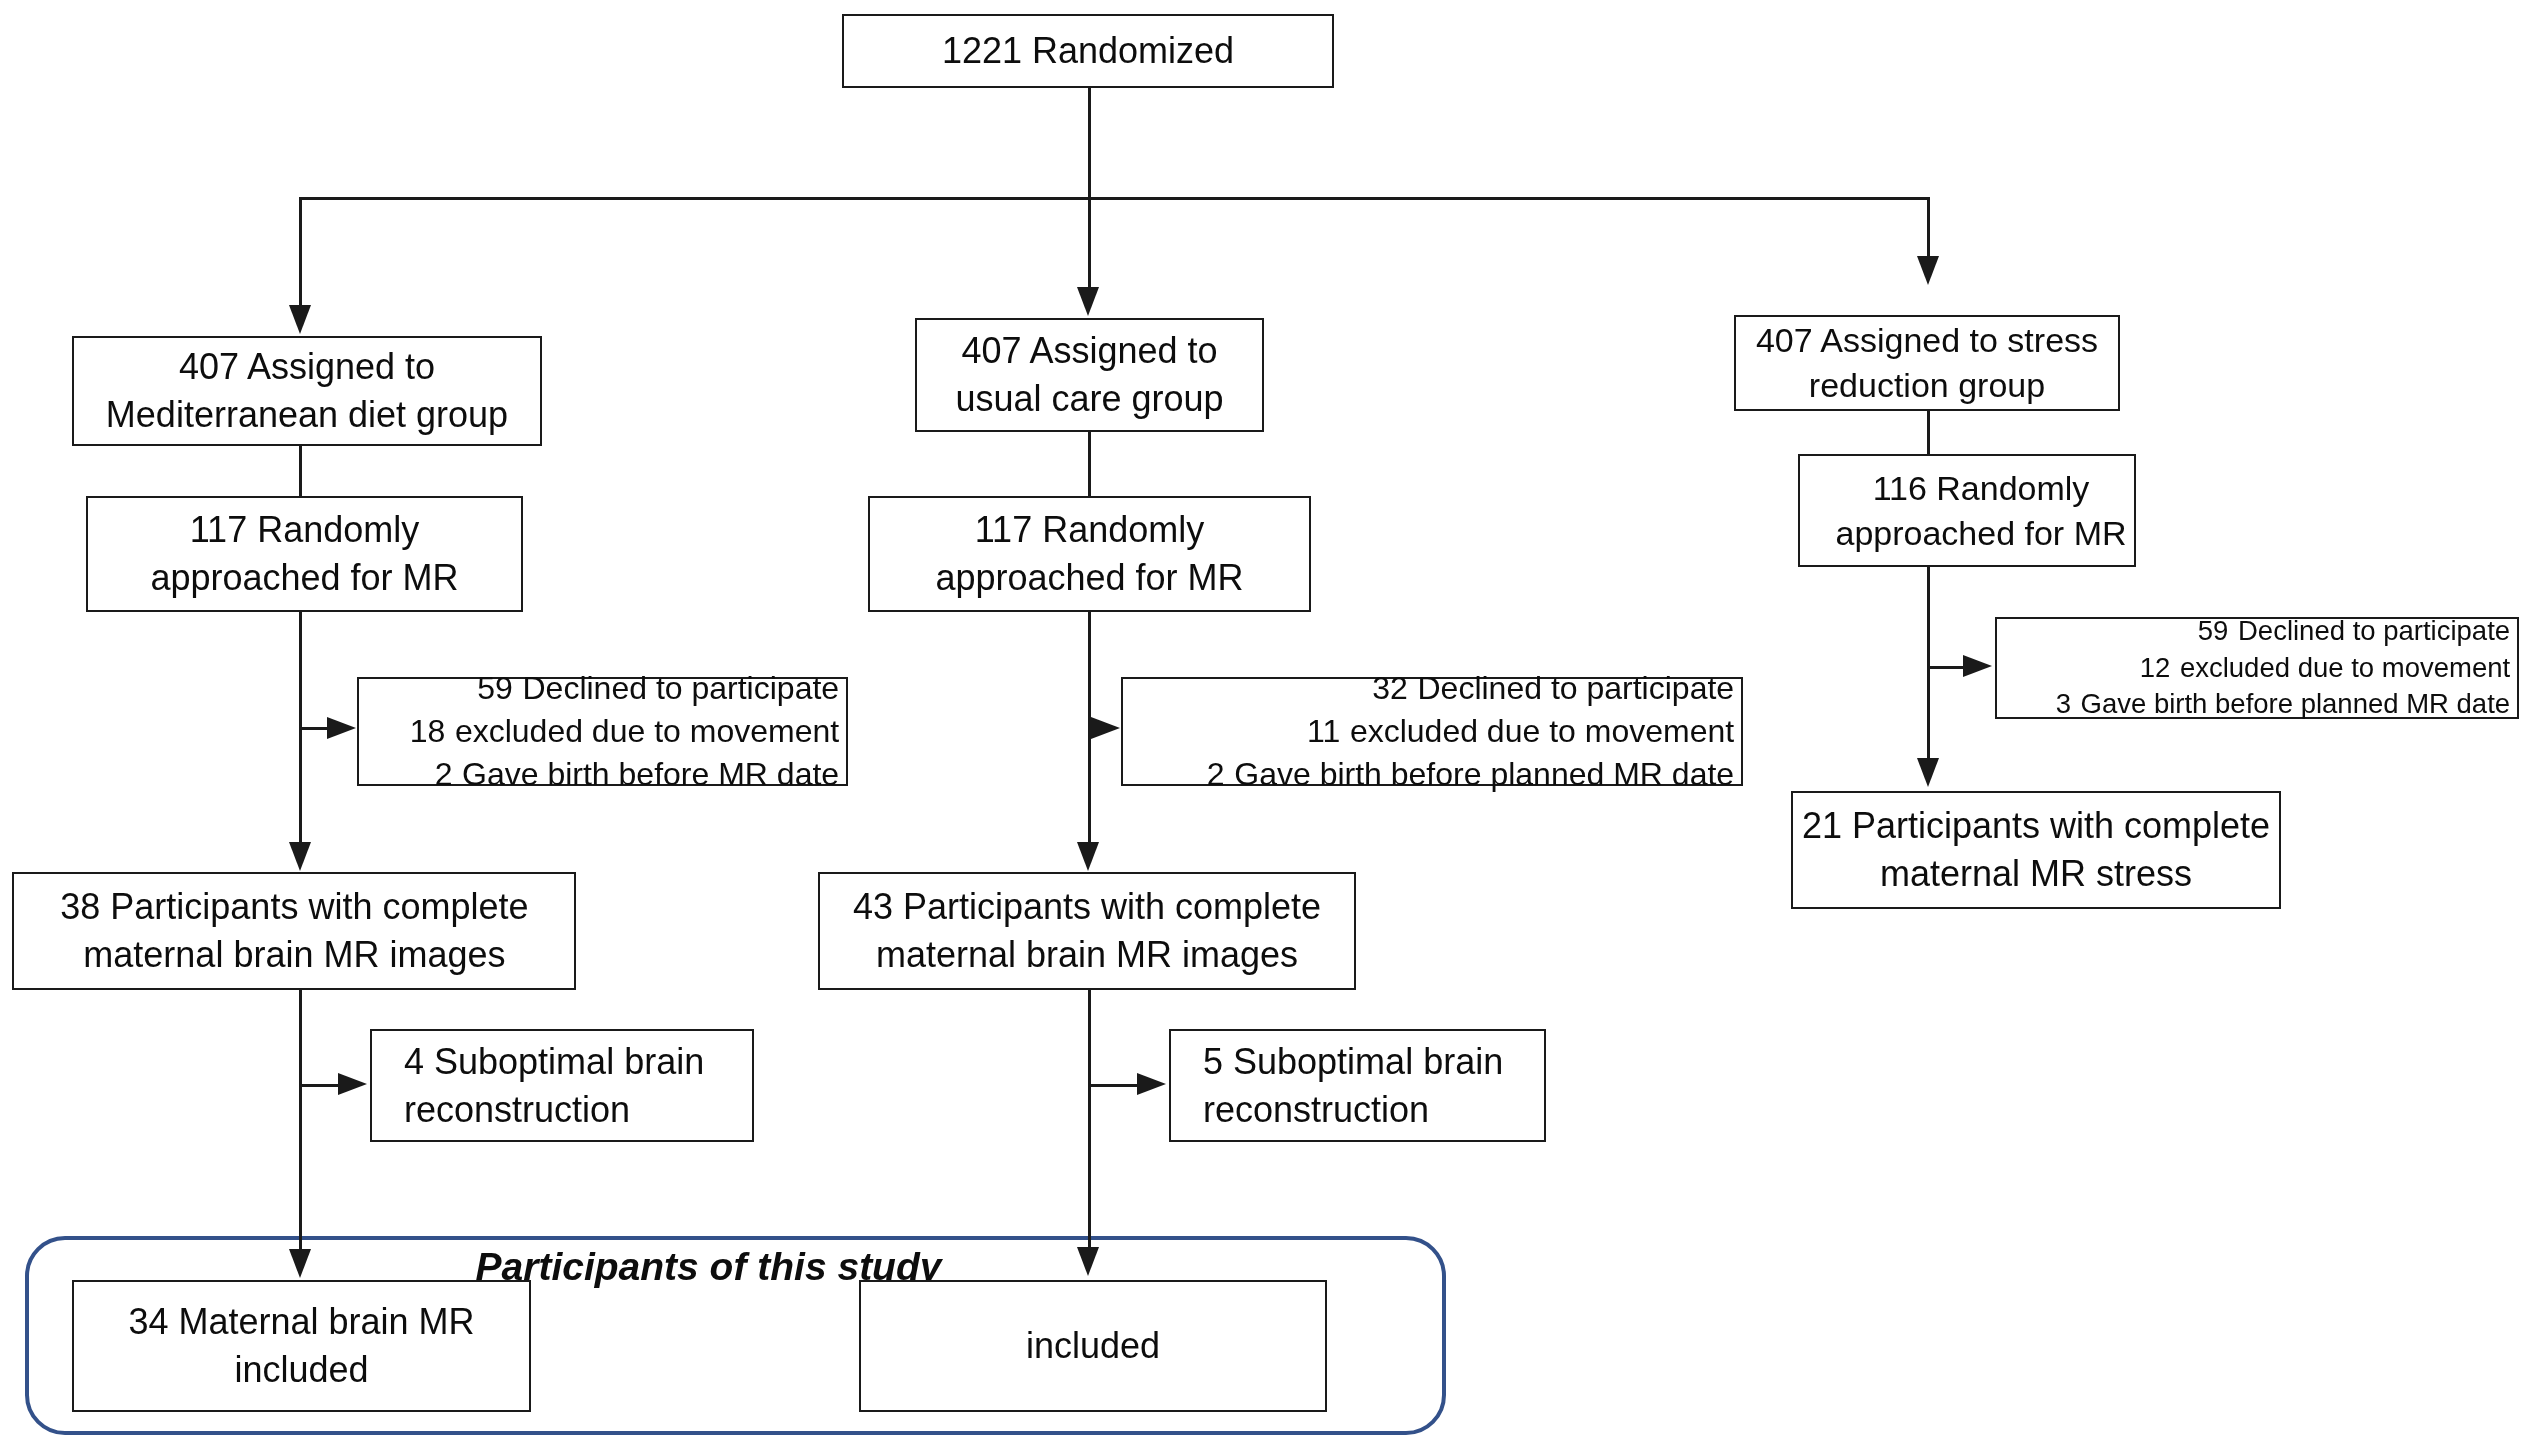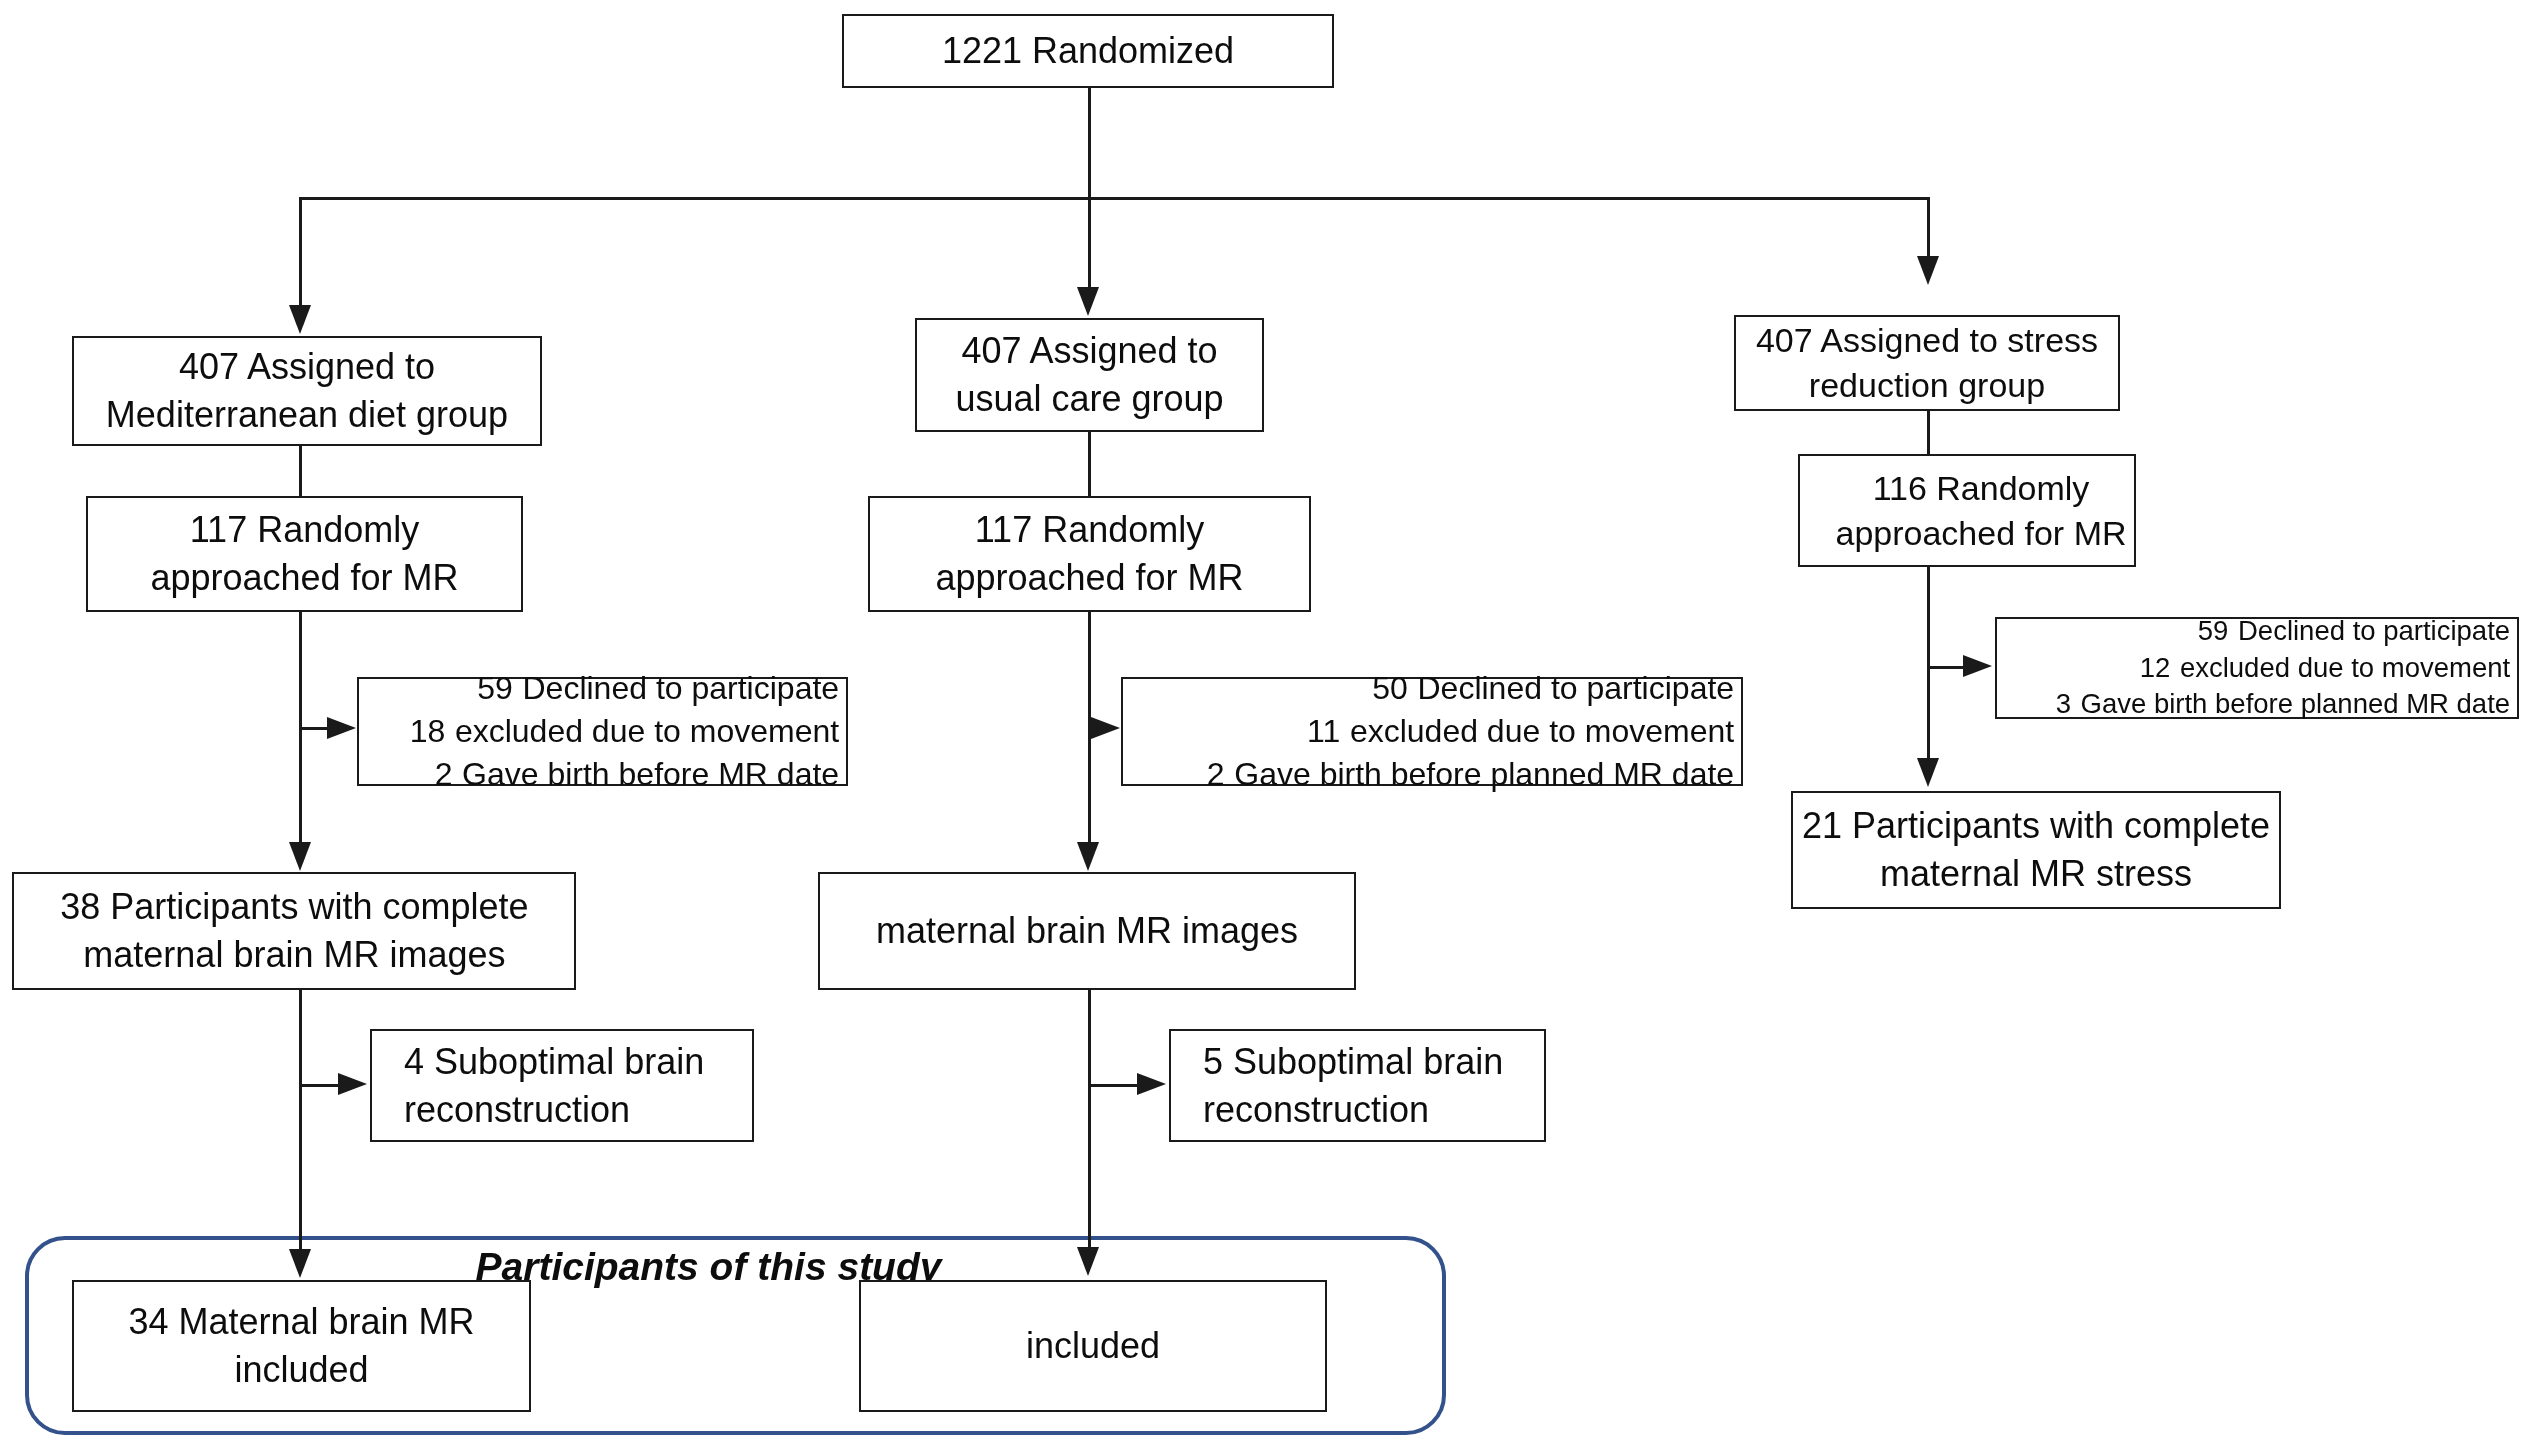--- a/index.html
+++ b/index.html
@@ -187,34 +187,35 @@
     <span class="ln">usual care group</span>
   </div>
 
   <div class="box" style="left:868px; top:496px; width:443px; height:116px;">
     <span class="ln">117 Randomly</span>
     <span class="ln">approached for MR</span>
   </div>
 
   <div class="box excl" style="left:1121px; top:677px; width:622px; height:109px;">
     <div class="row">
-      <span class="num">50</span>
+      <span class="num">32</span>
       <span class="lbl">Declined to participate</span>
     </div>
     <div class="row">
       <span class="num">11</span>
       <span class="lbl">excluded due to movement</span>
     </div>
     <div class="row">
       <span class="num">2</span>
       <span class="lbl">Gave birth before planned MR date</span>
     </div>
   </div>
 
   <div class="box" style="left:818px; top:872px; width:538px; height:118px;">
+    <span class="ln">43 Participants with complete</span>
     <span class="ln">maternal brain MR images</span>
   </div>
 
   <div class="box left-text" style="left:1169px; top:1029px; width:377px; height:113px;">
     <span class="ln">5 Suboptimal brain</span>
     <span class="ln">reconstruction</span>
   </div>
 
   <div class="box" style="left:859px; top:1280px; width:468px; height:132px;">
     <span class="ln">included</span>

